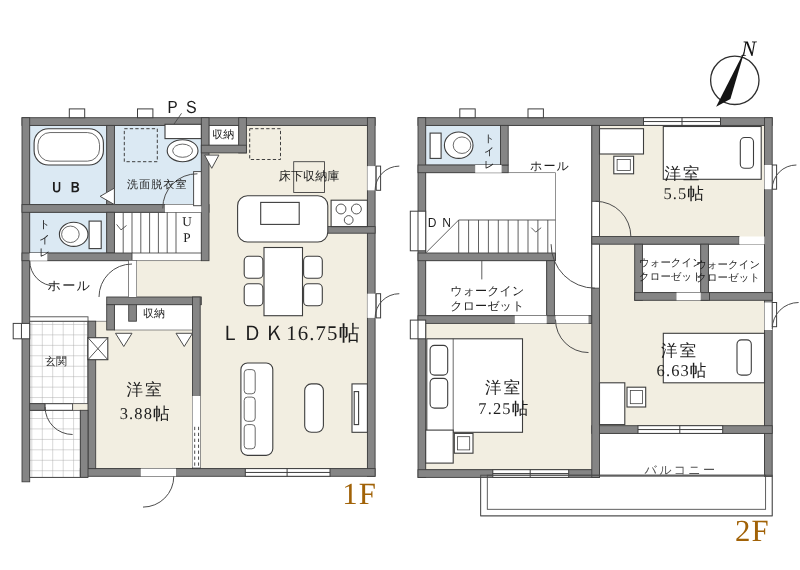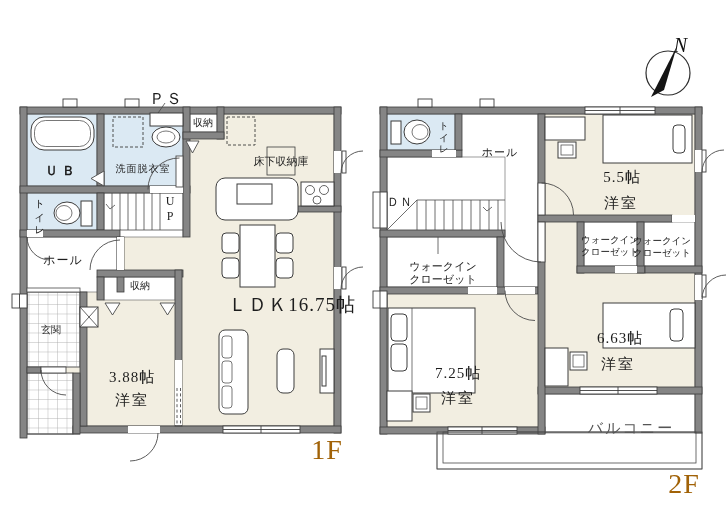--- a/index.html
+++ b/index.html
@@ -3,21 +3,21 @@
 <meta charset="utf-8">
 <style>
   html,body{margin:0;padding:0;background:#ffffff;}
   .stage{position:relative;width:727px;height:518px;background:#ffffff;overflow:hidden;
          font-family:"Liberation Serif","DejaVu Serif",serif;}
   .stage svg{position:absolute;left:0;top:0;}
   .lbl{position:absolute;transform:translate(-50%,-50%);white-space:nowrap;color:#1d1d1d;
        font-family:"Liberation Serif","DejaVu Serif",serif;line-height:1;letter-spacing:1px;}
   .vert{writing-mode:vertical-rl;text-orientation:upright;letter-spacing:2px;}
   .sp{letter-spacing:4px;}
-  .big{letter-spacing:2px;margin-top:44px;}
+  .big{letter-spacing:2px;}
   .floorcap{font-size:28px;letter-spacing:1px;color:#a16207;}
   .north{font-style:italic;font-size:20px;color:#111;}
 </style>
 </head>
 <body>
 
 <div class="stage">
 <svg width="727" height="518" viewBox="0 0 727 518">
   <defs>
     <pattern id="tile" width="9.5" height="9.5" patternUnits="userSpaceOnUse">
@@ -260,35 +260,35 @@
 <div class="lbl" style="left:166px;top:99px;font-size:16px;">ＰＳ</div>
 <div class="lbl" style="left:203px;top:123px;font-size:10px;letter-spacing:0;">収納</div>
 <div class="lbl" style="left:281px;top:161px;font-size:11px;letter-spacing:0;">床下収納庫</div>
 <div class="lbl vert" style="left:39px;top:212px;font-size:10px;">トイレ</div>
 <div class="lbl vert" style="left:170px;top:209px;font-size:12px;letter-spacing:1px;">UP</div>
 <div class="lbl" style="left:63px;top:260px;font-size:12px;">ホール</div>
 <div class="lbl" style="left:51px;top:330px;font-size:10px;letter-spacing:0;">玄関</div>
 <div class="lbl" style="left:140px;top:286px;font-size:10px;letter-spacing:0;">収納</div>
 <div class="lbl big" style="left:132px;top:356px;font-size:15px;">洋室</div>
 <div class="lbl" style="left:132px;top:377px;font-size:15px;">3.88帖</div>
-<div class="lbl" style="left:264px;top:304px;font-size:19px;margin-left:28px;">ＬＤＫ16.75帖</div>
+<div class="lbl" style="left:264px;top:304px;font-size:19px;">ＬＤＫ16.75帖</div>
 <div class="lbl floorcap" style="left:327px;top:450px;">1F</div>
 
 <div class="lbl vert" style="left:443px;top:133px;font-size:9.5px;letter-spacing:1px;">トイレ</div>
 <div class="lbl" style="left:500px;top:152px;font-size:11px;">ホール</div>
 <div class="lbl" style="left:400px;top:185px;font-size:12px;margin-top:17px;">ＤＮ</div>
 <div class="lbl big" style="left:621px;top:159px;font-size:15px;">洋室</div>
 <div class="lbl" style="left:622px;top:177px;font-size:15px;">5.5帖</div>
 <div class="lbl" style="left:443px;top:266px;font-size:11px;letter-spacing:0;">ウォークイン</div>
 <div class="lbl" style="left:443px;top:279px;font-size:11px;letter-spacing:0;">クローゼット</div>
 <div class="lbl" style="left:610px;top:241px;font-size:9.5px;letter-spacing:0;">ウォークイン</div>
 <div class="lbl" style="left:610px;top:253px;font-size:9.5px;letter-spacing:0;">クローゼット</div>
 <div class="lbl" style="left:662px;top:242px;font-size:9.5px;letter-spacing:0;">ウォークイン</div>
 <div class="lbl" style="left:662px;top:254px;font-size:9.5px;letter-spacing:0;">クローゼット</div>
 <div class="lbl big" style="left:458px;top:354px;font-size:15px;">洋室</div>
 <div class="lbl" style="left:458px;top:373px;font-size:15px;">7.25帖</div>
 <div class="lbl big" style="left:618px;top:320px;font-size:15px;">洋室</div>
 <div class="lbl" style="left:620px;top:338px;font-size:15px;">6.63帖</div>
-<div class="lbl" style="left:619px;top:428px;font-size:15px;letter-spacing:2px;color:#555;margin-left:12px;">バルコニー</div>
+<div class="lbl" style="left:619px;top:428px;font-size:11px;letter-spacing:2px;color:#555;">バルコニー</div>
 <div class="lbl floorcap" style="left:684px;top:484px;">2F</div>
 
 <div class="lbl north" style="left:681px;top:45px;">N</div>
 </div>
 
 </body></html>

